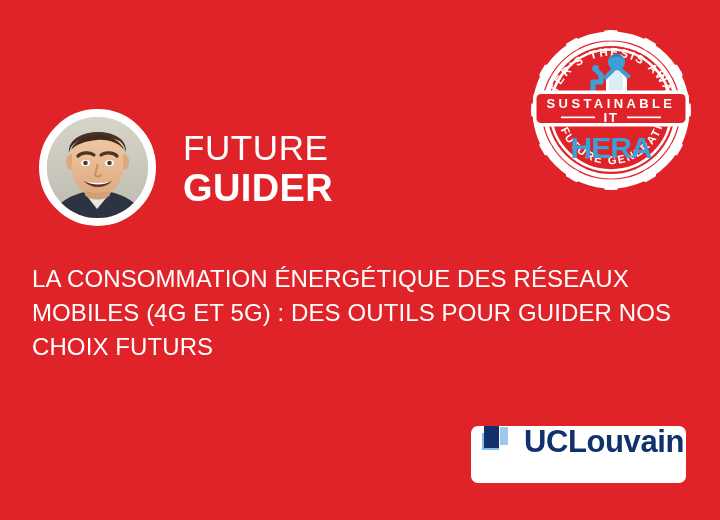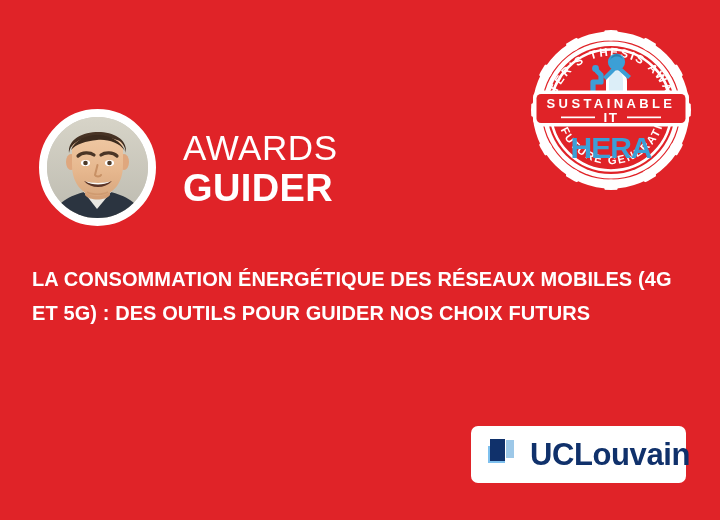--- a/index.html
+++ b/index.html
@@ -72,23 +72,23 @@
     white-space: nowrap;
   }
 
   
   #thesis-title {
     position: absolute;
     left: 32px;
     top: 262px;
     width: 660px;
     color: #ffffff;
-    font-size: 20px;
+    font-size: 24px;
     line-height: 34px;
-    font-weight: 700;
+    font-weight: 400;
     letter-spacing: 0.1px;
     text-transform: uppercase;
   }
 
   
   #hera-badge {
     position: absolute;
     left: 531px;
     top: 30px;
     width: 160px;
@@ -99,22 +99,22 @@
   
   #uclouvain-logo {
     position: absolute;
     left: 471px;
     top: 426px;
     width: 215px;
     height: 57px;
     background: #ffffff;
     border-radius: 7px;
     display: flex;
-    align-items: center;
-    padding-left: 17px;
+    align-items: flex-start;
+    padding-left: 11px;
     box-sizing: border-box;
   }
   #ucl-mark {
     width: 33px;
     height: 31px;
     position: relative;
     flex: 0 0 auto;
     margin-right: 9px;
   }
   #ucl-mark svg { display: block; }
@@ -177,21 +177,21 @@
 
         <path d="M37 64 C44 72 58 72 65 64 C58 67 44 67 37 64 Z" fill="#5a3326"></path>
         <path d="M38.5 64.6 C45 68.5 57 68.5 63.5 64.6 C56 66.4 46 66.4 38.5 64.6 Z" fill="#fbfbf8"></path>
 
         <path d="M40 75 C45 78 56 78 61 75" stroke="#c89165" stroke-width="1.6" fill="none" opacity="0.6"></path>
       </svg>
     </div>
   </div>
 
   <div id="name-block">
-    <span class="name-first">AWARDS</span>
+    <span class="name-first">FUTURE</span>
     <span class="name-last">GUIDER</span>
   </div>
 
   <div id="thesis-title">LA CONSOMMATION ÉNERGÉTIQUE DES RÉSEAUX MOBILES (4G ET 5G) : DES OUTILS POUR GUIDER NOS CHOIX FUTURS</div>
 
   <div id="hera-badge">
     <svg width="160" height="160" viewBox="0 0 160 160">
       <defs>
         <path id="arcTop" d="M 22 84 A 58 58 0 0 1 138 84"></path>
         <path id="arcBottom" d="M 26 80 A 54 54 0 0 0 134 80"></path>

